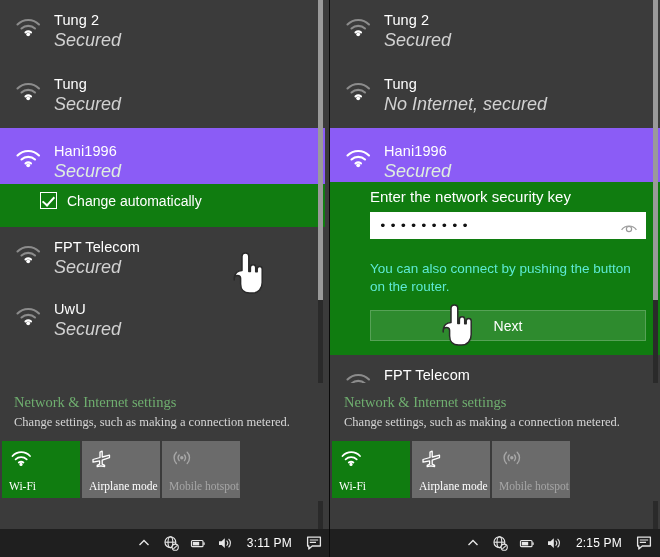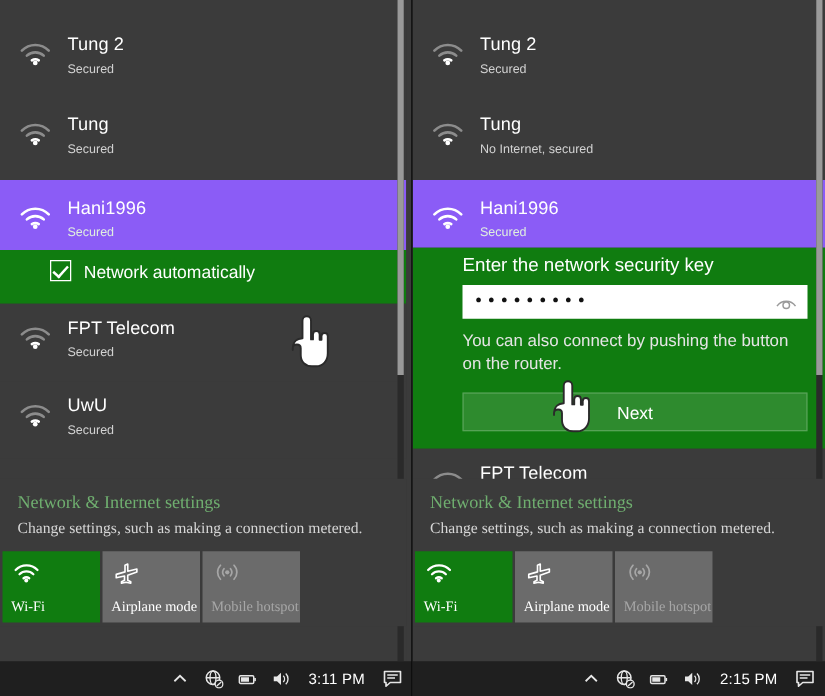--- a/index.html
+++ b/index.html
@@ -37,21 +37,21 @@
     height: 529px;
     background: #3b3b3b;
     overflow: hidden;
   }
   .panel-right .flyout { width: 330px; }
 
   
   .net-list {
     position: absolute;
     left: 0;
-    top: 16px;
+    top: 0;
     right: 0;
   }
   .net-row {
     position: relative;
     display: flex;
     align-items: flex-start;
     padding: 11px 0 11px 0;
     min-height: 42px;
     box-sizing: border-box;
   }
@@ -66,24 +66,25 @@
     position: relative;
   }
   .net-text { padding-top: 0; }
   .net-name {
     font-size: 14.5px;
     color: #ffffff;
     line-height: 19px;
     letter-spacing: .1px;
   }
   .net-sub {
-    font-size: 10px;
+    font-size: 18px;
     color: #d2d2d2;
     line-height: 18px;
     margin-top: 1px;
+    font-style: italic;
   }
   .net-row.sel .net-sub { color: #dfeedf; }
 
   
   .expand {
     background: #107c10;
     padding: 0 14px 14px 14px;
   }
   .chk-line {
     display: flex;
@@ -160,23 +161,23 @@
   .eye {
     position: absolute;
     right: 8px;
     top: 50%;
     transform: translateY(-50%);
     width: 18px;
     height: 13px;
   }
   .hint {
     font-size: 13.5px;
-    color: #e5e5e5;
+    color: #5eead4;
     line-height: 18px;
-    padding: 9px 0 2px 26px;
+    padding: 21px 0 2px 26px;
   }
   .btn-row.pwd {
     margin-left: 26px;
     margin-top: 12px;
   }
 
   
   .settings {
     position: absolute;
     left: 0;
@@ -343,21 +344,21 @@
           </div>
           <div class="net-text">
             <div class="net-name">Hani1996</div>
             <div class="net-sub">Secured</div>
           </div>
         </div>
 
         <div class="expand">
           <div class="chk-line">
             <span class="chkbox"></span>
-            <span class="chk-label">Network automatically</span>
+            <span class="chk-label">Change automatically</span>
           </div>
         </div>
 
         <div class="net-row dark" style="height:62px;">
           <div class="wifi-ico">
             <svg viewBox="0 0 30 24" width="30" height="24">
               <g fill="none" stroke="#8c8c8c" stroke-width="2.1" stroke-linecap="round">
                 <path d="M3.5 10.5 A15 15 0 0 1 25 10.5"></path>
                 <path d="M7.5 14.5 A10 10 0 0 1 21 14.5"></path>
               </g>

